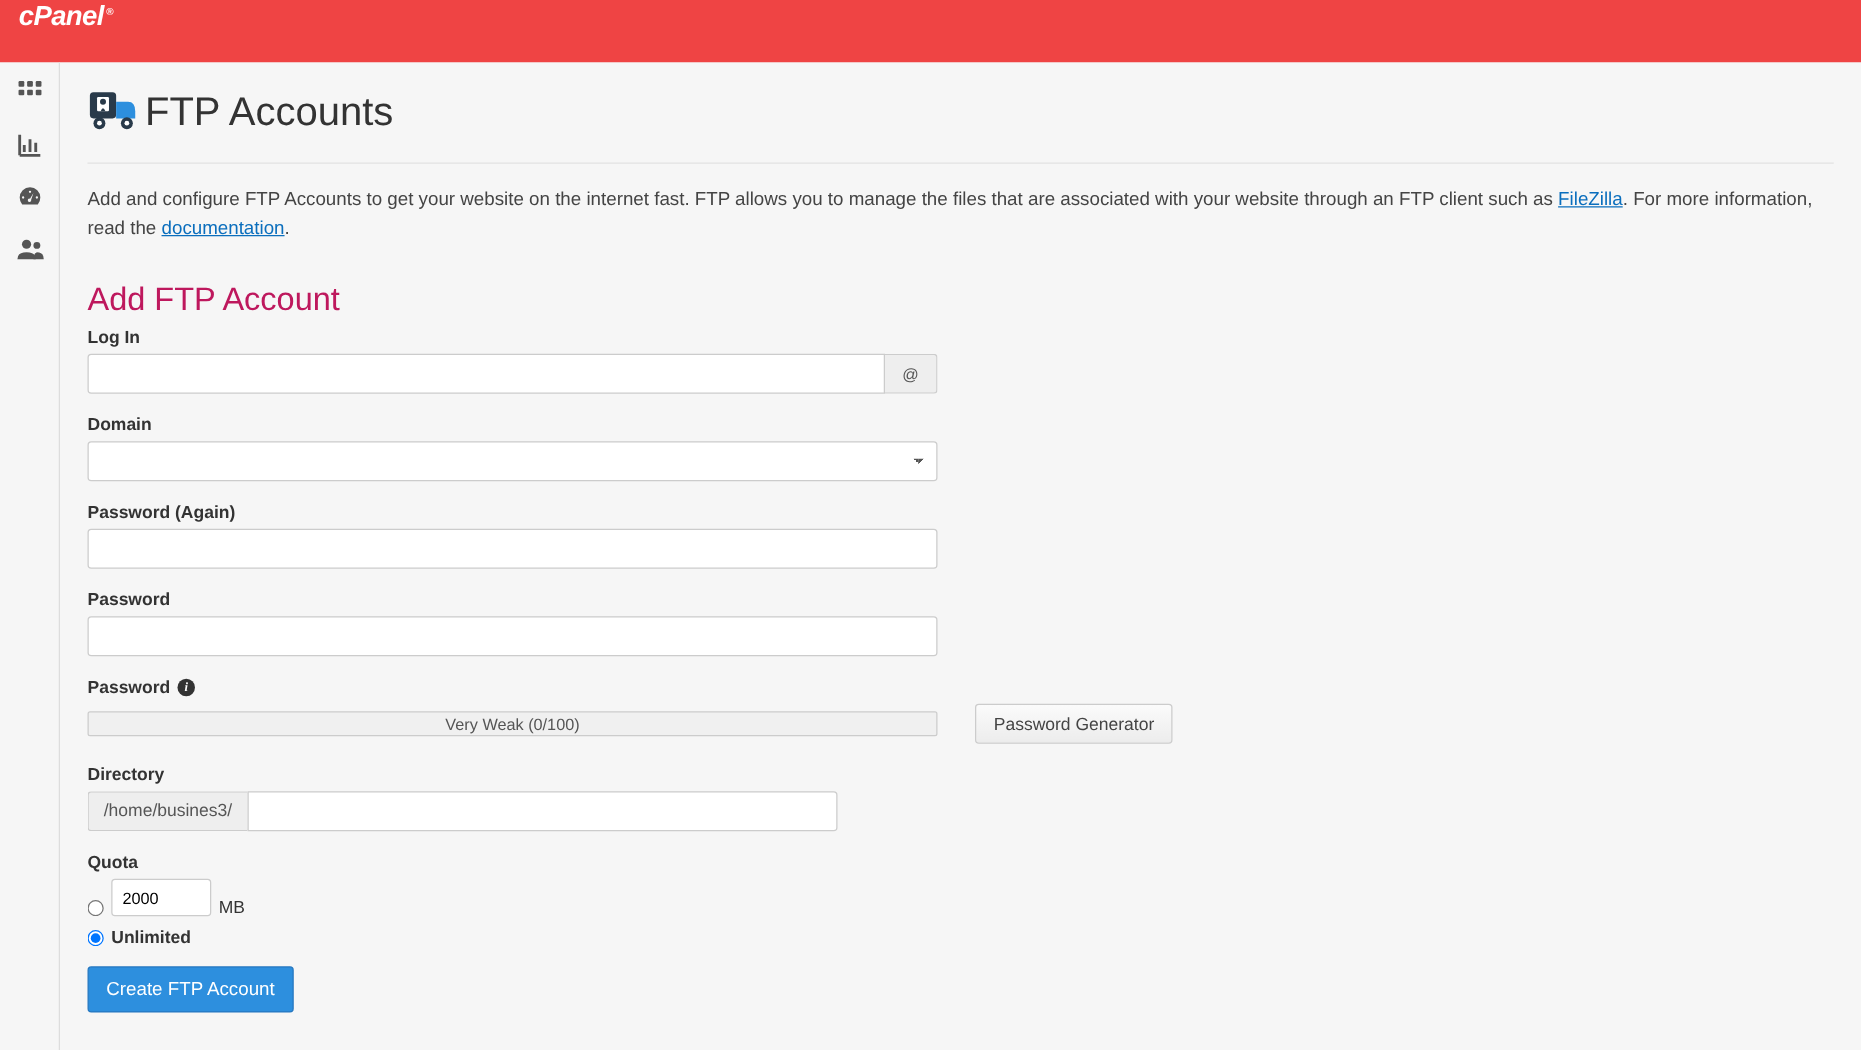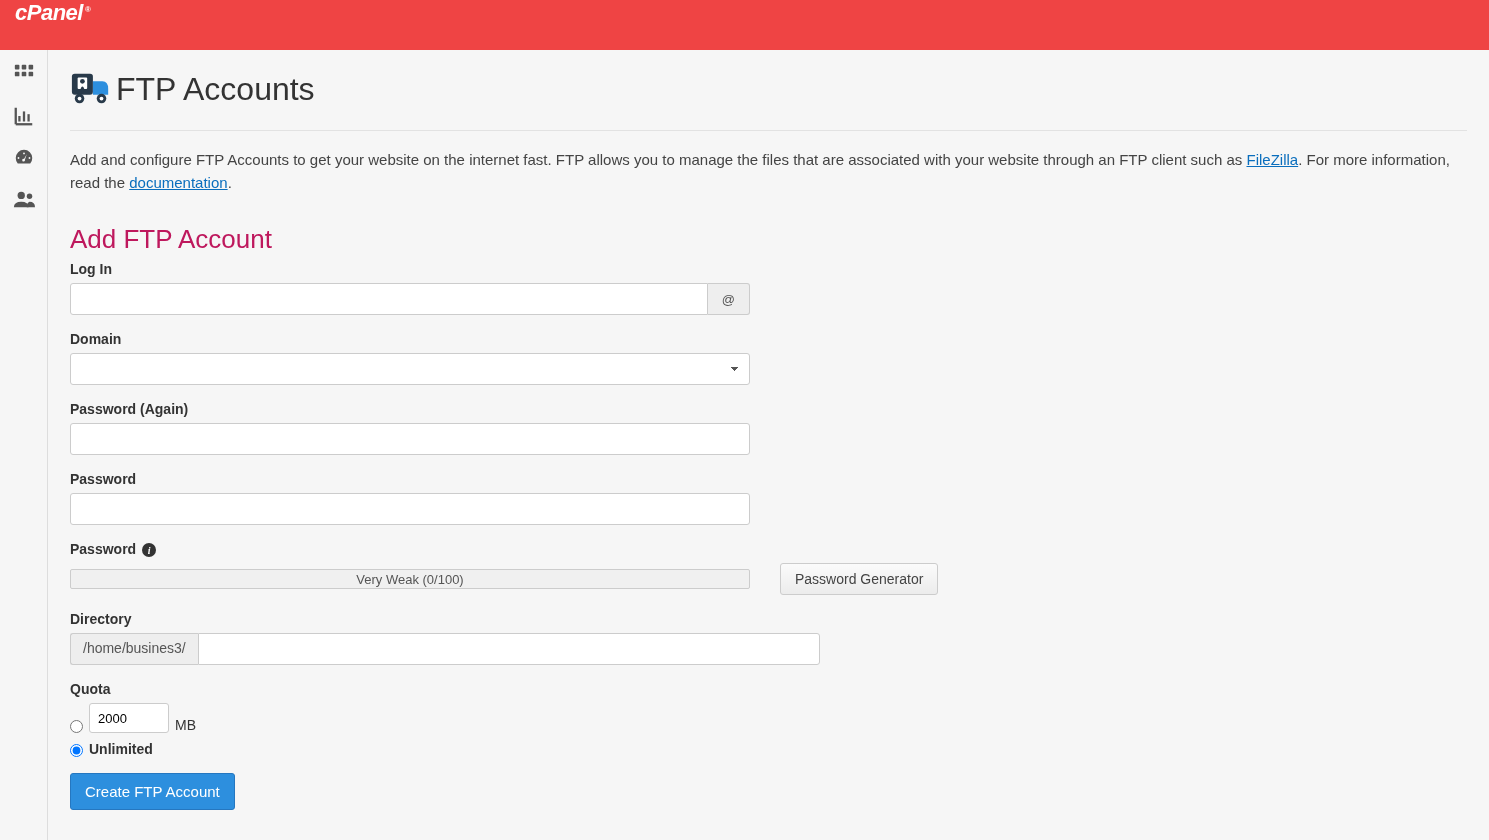--- a/index.html
+++ b/index.html
@@ -154,21 +154,21 @@
       color: #444;
       cursor: pointer;
     }
     .btn-primary {
       background: #2d8fde;
       border: 1px solid #2577c0;
       color: #fff;
       padding: 9px 14px;
       font-size: 15px;
     }
-    .dir-group { display: flex; width: 750px; border-radius: 15px; }
+    .dir-group { display: flex; width: 600px; border-radius: 15px; }
     .dir-prefix {
       background: #eee;
       border: 1px solid #ccc;
       border-right: none;
       border-radius: 3px 0 0 3px;
       padding: 6px 12px;
       font-size: 14px;
       color: #555;
       white-space: nowrap;
     }

